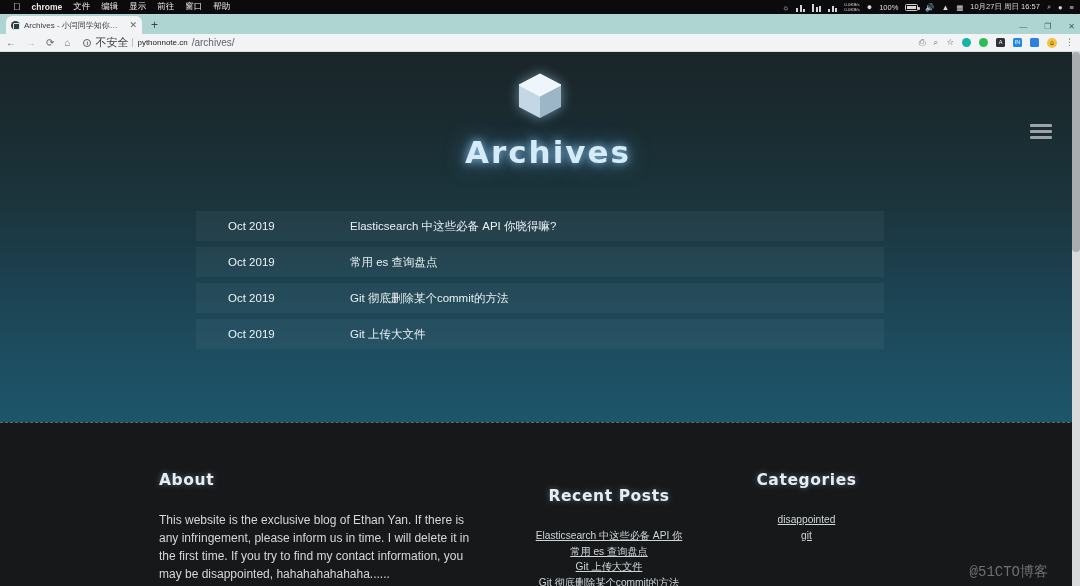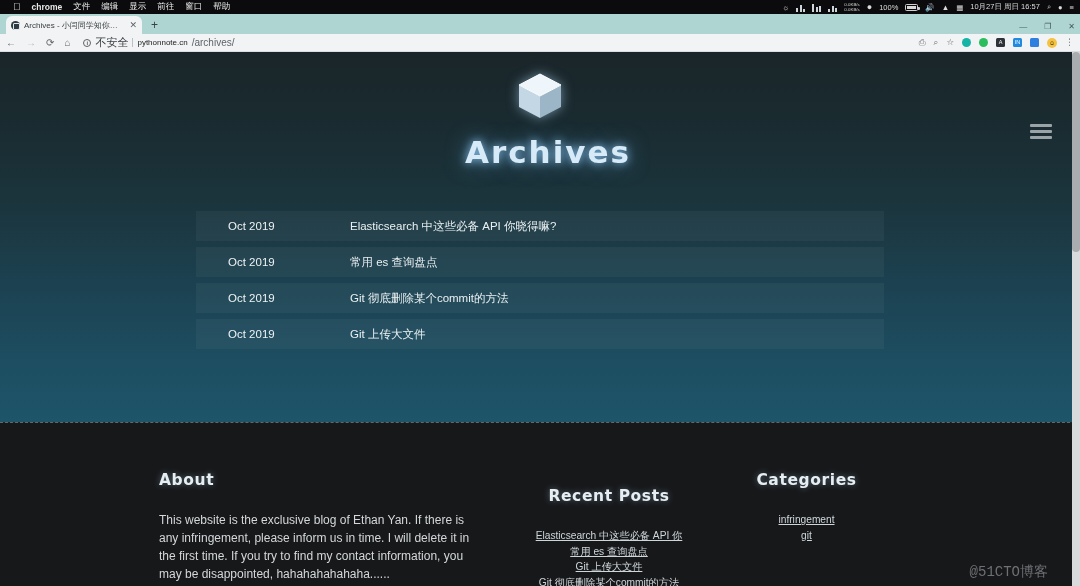--- a/index.html
+++ b/index.html
@@ -361,21 +361,21 @@
       <div class="col-recent">
         <div class="foot-head">Recent Posts</div>
         <a class="flink">Elasticsearch 中这些必备 API 你</a>
         <a class="flink">常用 es 查询盘点</a>
         <a class="flink">Git 上传大文件</a>
         <a class="flink">Git 彻底删除某个commit的方法</a>
       </div>
 
       <div class="col-cats">
         <div class="foot-head">Categories</div>
-        <a class="cat-link">infringement</a>
+        <a class="cat-link">disappointed</a>
         <a class="cat-link">git</a>
       </div>
 
     </div>
     <div class="watermark">@51CTO博客</div>
   </div>
 
   <div class="scrollbar">
     <div class="scrollthumb"></div>
   </div>

